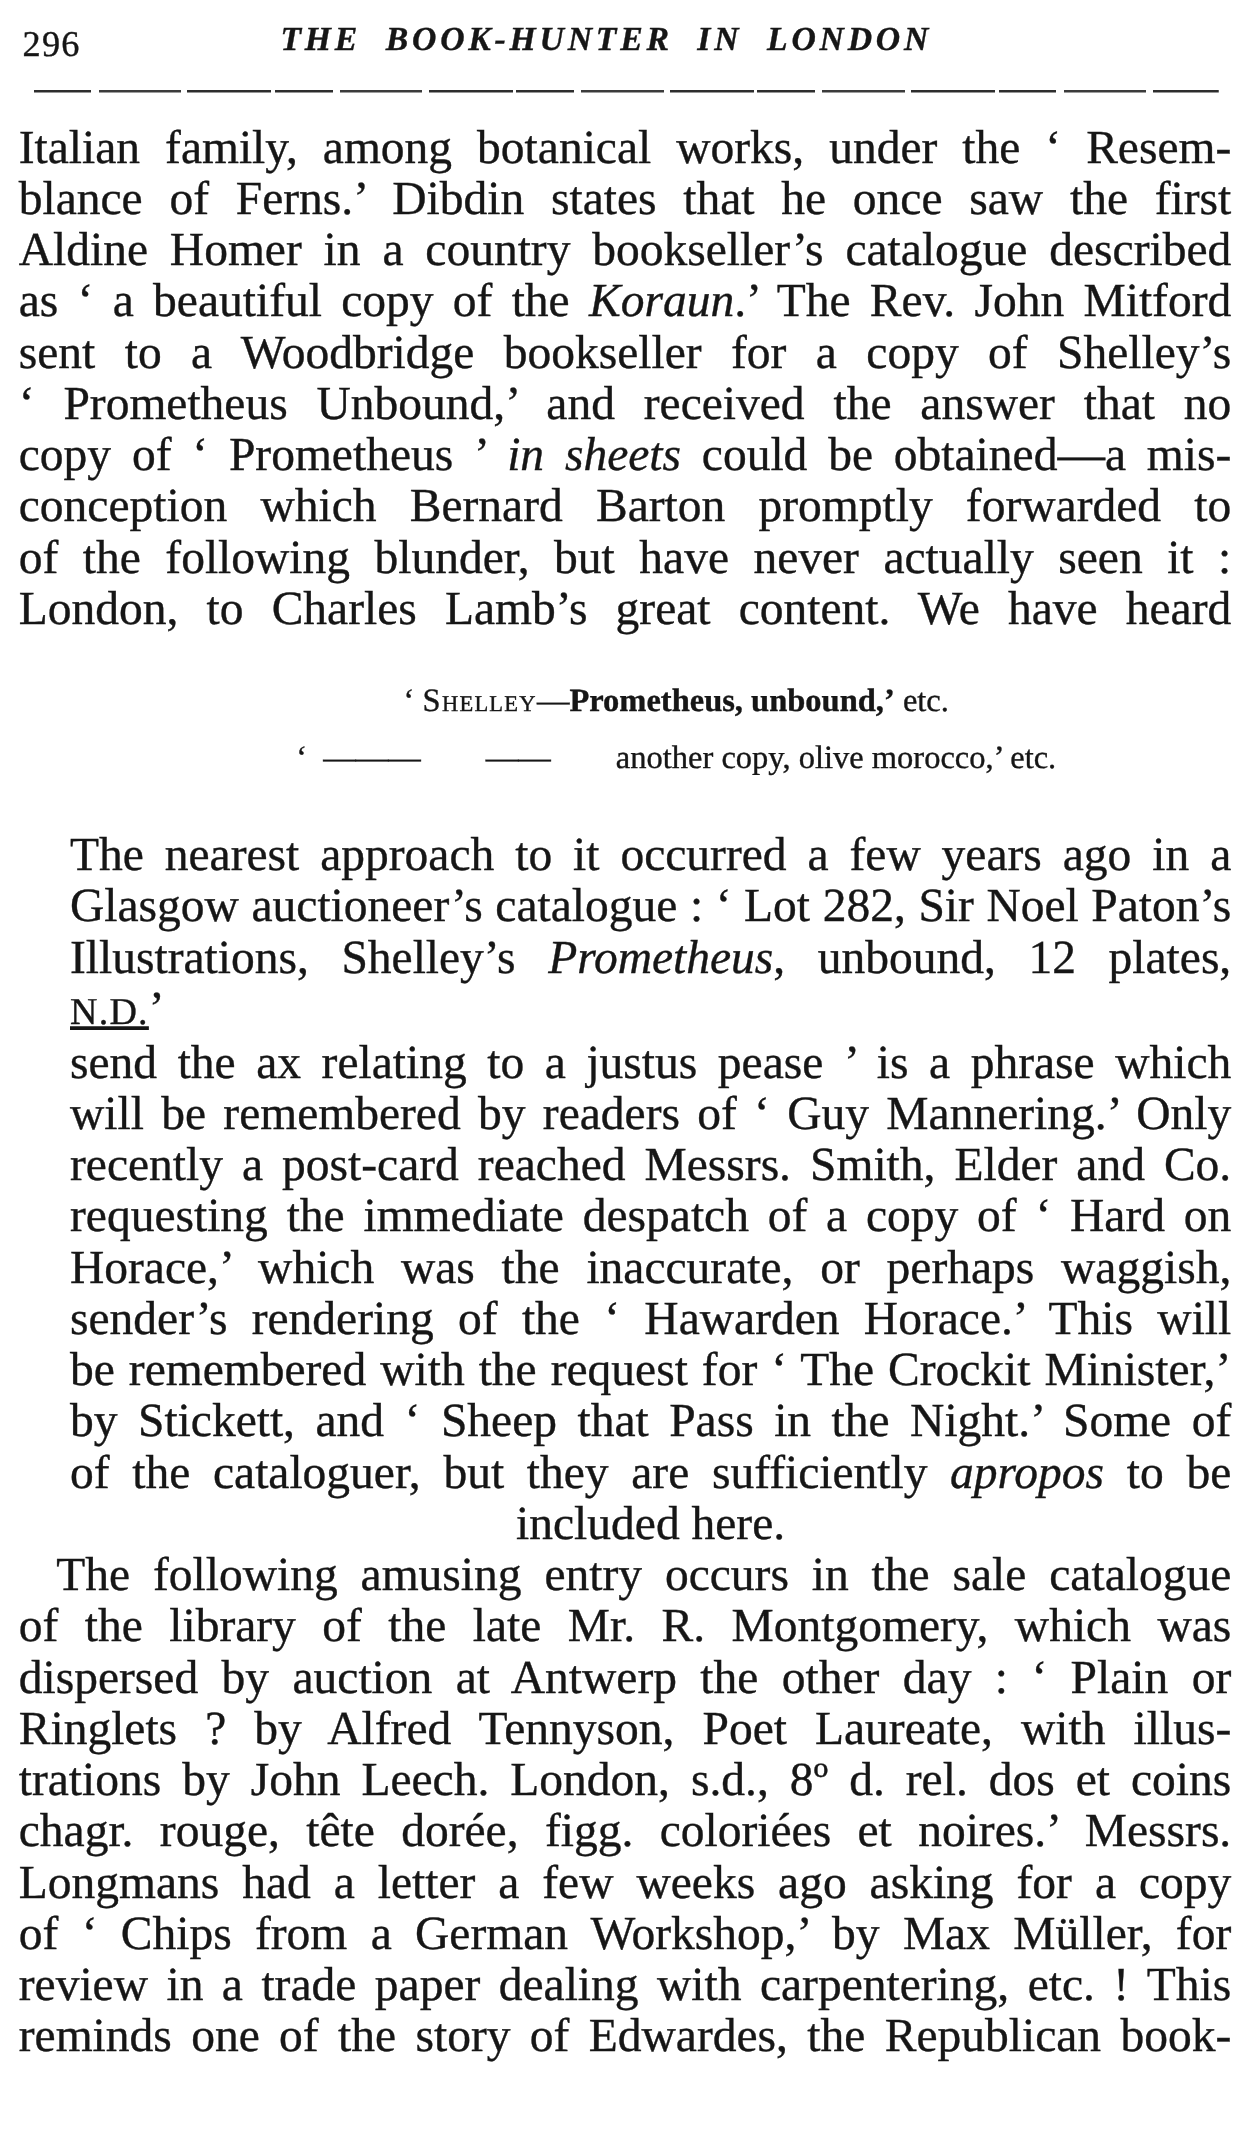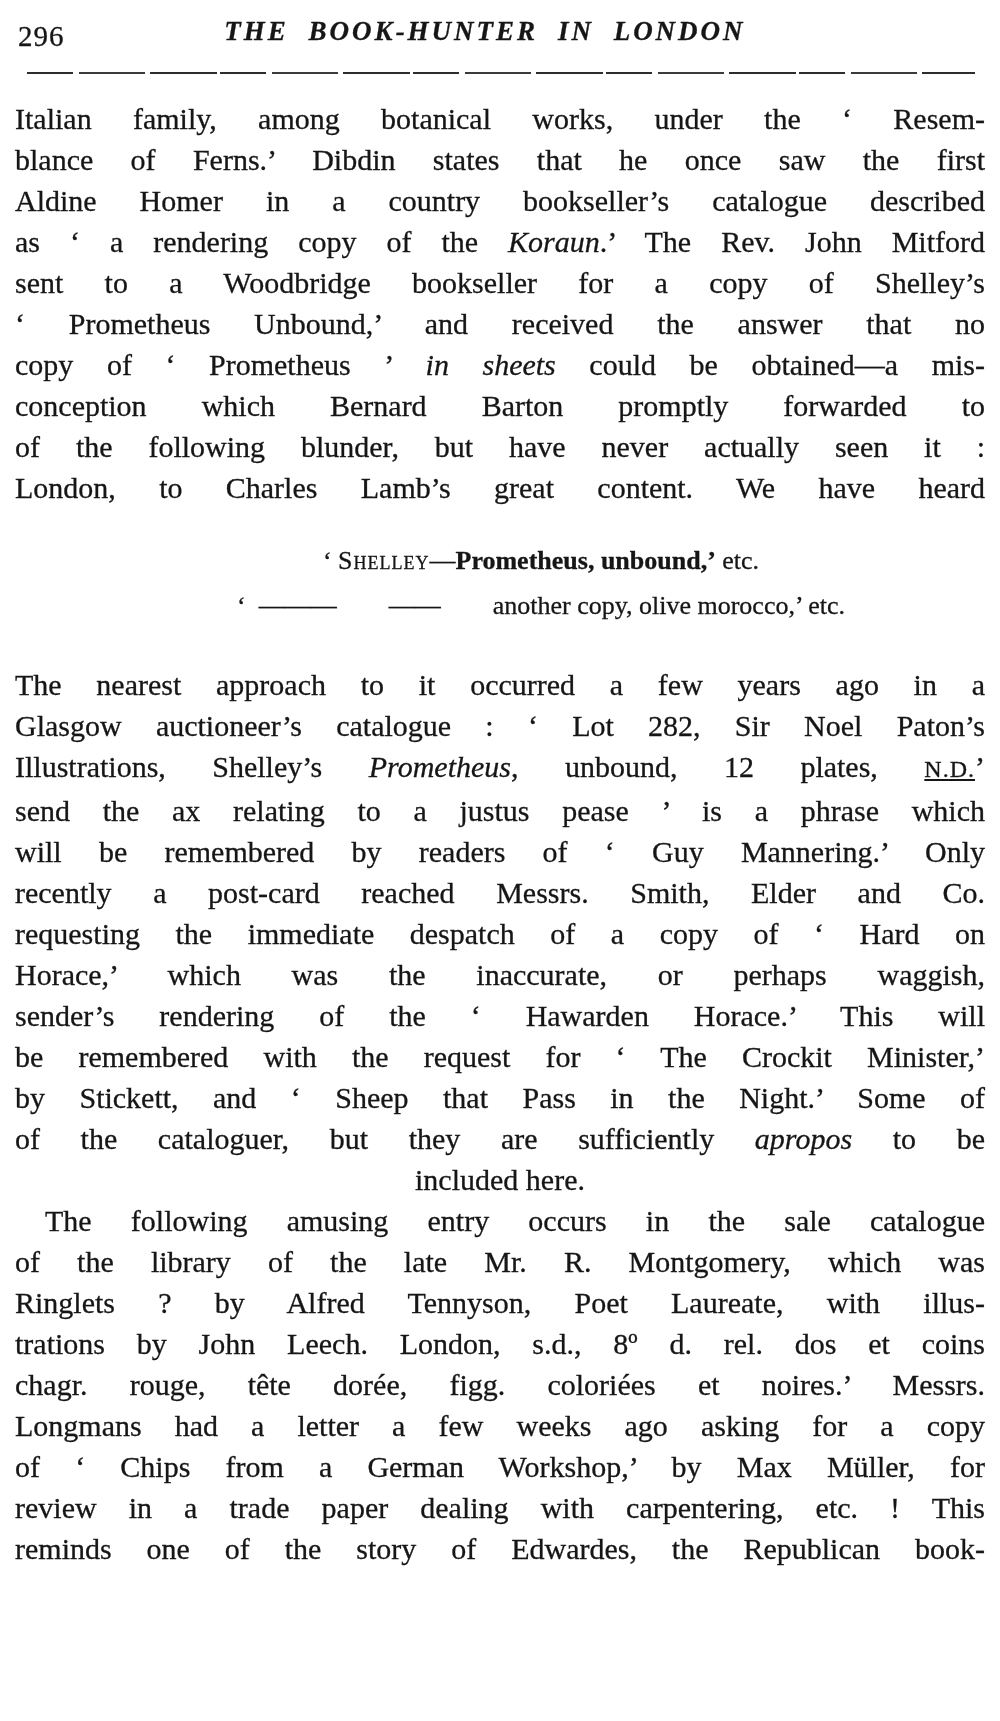--- a/index.html
+++ b/index.html
@@ -30,23 +30,23 @@
     letter-spacing: 3px; word-spacing: 10px;
   }
   .rule {
     margin: 14px 10px 0 12px; height: 2px;
     background: repeating-linear-gradient(90deg,
       #1b1b1b 0 46px, rgba(0,0,0,0) 46px 52px,
       #2a2a2a 52px 118px, rgba(0,0,0,0) 118px 123px,
       #1b1b1b 123px 190px, rgba(0,0,0,0) 190px 193px);
     opacity: 0.92;
   }
-  .para { font-size: 30px; line-height: 41px; }
+  .para { font-size: 38px; line-height: 41px; }
   .para.p1 { margin-top: 24px; }
-  .para.p2 { margin-top: 36px; }
+  .para.p2 { margin-top: 36px; margin-left: 41px; }
   .para.p3 { margin-top: 0; }
   .para.quote {
     margin: 30px 0 0 82px;
     font-size: 26px; line-height: 45px;
   }
   .para.indent .line:first-child { text-indent: 30px; }
   .line.just {
     text-align: justify;
     text-align-last: justify;
     -moz-text-align-last: justify;
@@ -64,21 +64,21 @@
   <div class="header">
     <span class="page-number">296</span>
     <div class="running-title">THE BOOK-HUNTER IN LONDON</div>
   </div>
   <div class="rule"></div>
   <div id="page-body">
       <div class="para body p1">
         <div class="line just"><span>Italian family, among botanical works, under the ‘ Resem-</span></div>
         <div class="line just"><span>blance of Ferns.’ Dibdin states that he once saw the first</span></div>
         <div class="line just"><span>Aldine Homer in a country bookseller’s catalogue described</span></div>
-        <div class="line just"><span>as ‘ a rendering copy of the </span><span class="i">Koraun</span><span>.’ The Rev. John Mitford</span></div>
+        <div class="line just"><span>as ‘ a beautiful copy of the </span><span class="i">Koraun</span><span>.’ The Rev. John Mitford</span></div>
         <div class="line just"><span>sent to a Woodbridge bookseller for a copy of Shelley’s</span></div>
         <div class="line just"><span>‘ Prometheus Unbound,’ and received the answer that no</span></div>
         <div class="line just"><span>copy of ‘ Prometheus ’ </span><span class="i">in sheets</span><span> could be obtained—a mis-</span></div>
         <div class="line just"><span>conception which Bernard Barton promptly forwarded to</span></div>
         <div class="line just"><span>of the following blunder, but have never actually seen it :</span></div>
         <div class="line just"><span>London, to Charles Lamb’s great content. We have heard</span></div>
       </div>
       <div class="para quote">
         <div class="line left"><span>‘ </span><span class="sc">Shelley</span><span>—</span><span class="b">Prometheus, unbound,’</span><span> etc.</span></div>
         <div class="line left"><span>‘ ———   ——   another copy, olive morocco,’ etc.</span></div>
@@ -94,20 +94,21 @@
         <div class="line just"><span>Horace,’ which was the inaccurate, or perhaps waggish,</span></div>
         <div class="line just"><span>sender’s rendering of the ‘ Hawarden Horace.’ This will</span></div>
         <div class="line just"><span>be remembered with the request for ‘ The Crockit Minister,’</span></div>
         <div class="line just"><span>by Stickett, and ‘ Sheep that Pass in the Night.’ Some of</span></div>
         <div class="line just"><span>of the cataloguer, but they are sufficiently </span><span class="i">apropos</span><span> to be</span></div>
         <div class="line left"><span>included here.</span></div>
       </div>
       <div class="para body p3 indent">
         <div class="line just"><span>The following amusing entry occurs in the sale catalogue</span></div>
         <div class="line just"><span>of the library of the late Mr. R. Montgomery, which was</span></div>
+        <div class="line just"><span>dispersed by auction at Antwerp the other day : ‘ Plain or</span></div>
         <div class="line just"><span>Ringlets ? by Alfred Tennyson, Poet Laureate, with illus-</span></div>
         <div class="line just"><span>trations by John Leech. London, s.d., 8º d. rel. dos et coins</span></div>
         <div class="line just"><span>chagr. rouge, tête dorée, figg. coloriées et noires.’ Messrs.</span></div>
         <div class="line just"><span>Longmans had a letter a few weeks ago asking for a copy</span></div>
         <div class="line just"><span>of ‘ Chips from a German Workshop,’ by Max Müller, for</span></div>
         <div class="line just"><span>review in a trade paper dealing with carpentering, etc. ! This</span></div>
         <div class="line just"><span>reminds one of the story of Edwardes, the Republican book-</span></div>
       </div>
     </div>
 </div>

